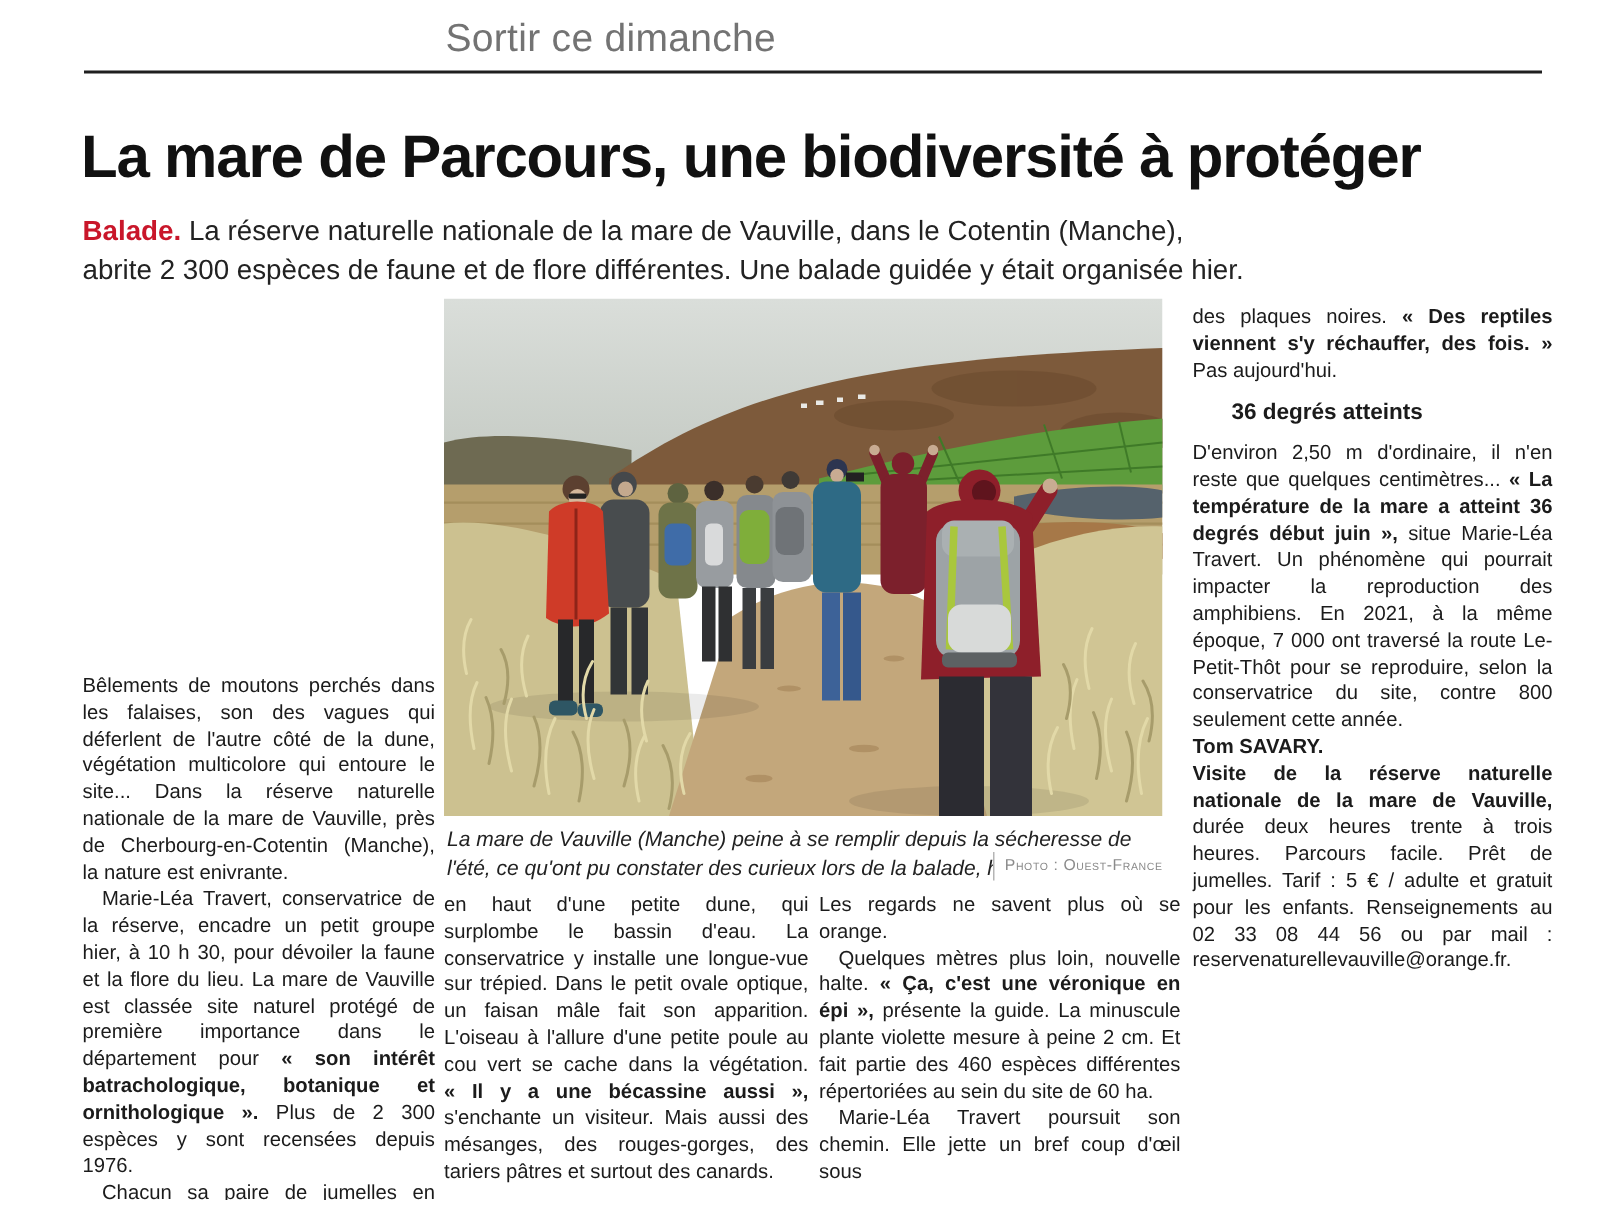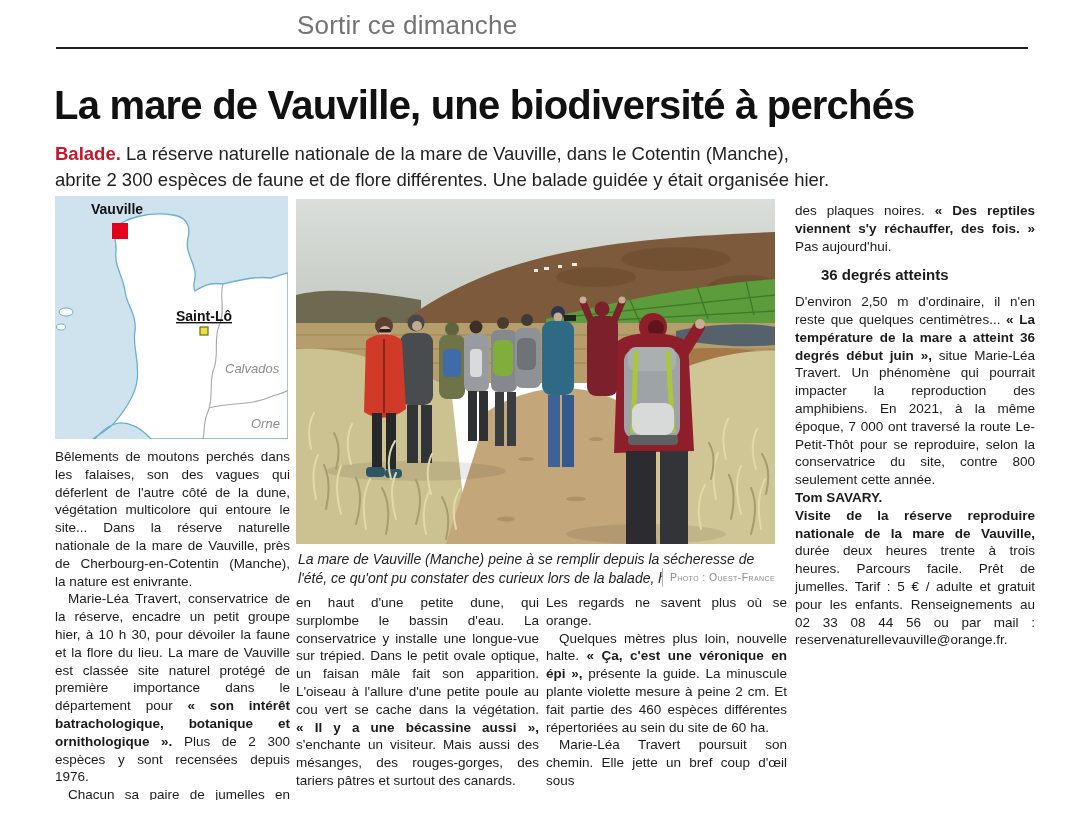--- a/index.html
+++ b/index.html
@@ -42,54 +42,25 @@
   .byline{font-weight:700;margin-top:12px;}
   .info{margin-top:18px;overflow-wrap:anywhere;}
 </style>
 </head>
 <body>
 
 <div id="page">
 
   <div class="kicker">Sortir ce dimanche</div>
   <div class="rule"></div>
-  <h1 class="headline" style="margin:0">La mare de Vauville, une biodiversité à perchés</h1>
+  <h1 class="headline" style="margin:0">La mare de Parcours, une biodiversité à protéger</h1>
 
   <div class="standfirst"><b>Balade.</b><span> La réserve naturelle nationale de la mare de Vauville, dans le Cotentin (Manche),
 abrite 2&nbsp;300 espèces de faune et de flore différentes. Une balade guidée y était organisée hier.</span></div>
 
-  <div class="map">
-    <svg width="233" height="243" viewBox="0 0 233 243">
-      <rect x="0" y="0" width="233" height="243" fill="#cfe3ee"></rect>
-
-      <path d="M 60,32 C 70,22 95,15 118,19 C 131,21 136,29 133,42 C 130,55 137,62 139,72 C 143,82 136,88 140,95
-           C 148,90 156,86 168,88 C 185,84 200,80 216,82 C 224,80 230,77 233,77
-           L 233,243 L 96,243 C 86,232 72,224 60,228 C 50,231 44,238 40,243 L 38,243
-           C 48,236 58,230 60,226 C 70,214 80,200 82,185 C 85,165 77,150 80,135 C 82,118 71,108 70,95
-           C 68,80 59,70 61,55 C 62,45 57,38 60,32 Z" fill="#ffffff" stroke="#6aaed2" stroke-width="1.3" stroke-linejoin="round"></path>
-
-      <g fill="#ffffff" stroke="#6aaed2" stroke-width="1">
-        <ellipse cx="11" cy="116" rx="7" ry="4"></ellipse>
-        <ellipse cx="6" cy="131" rx="4.5" ry="3"></ellipse>
-      </g>
-
-      <g fill="none" stroke="#a8a8a8" stroke-width="1.1">
-        <path d="M 168,88 C 164,100 171,115 164,130 C 158,145 165,160 158,175 C 154,190 159,205 152,218 C 148,228 150,236 148,243"></path>
-        <path d="M 154,212 C 175,206 195,210 215,201 C 222,198 228,198 233,194"></path>
-      </g>
-
-      <rect x="57" y="27" width="16" height="16" fill="#e2001a"></rect>
-      <text x="36" y="18" font-size="14" font-weight="700" fill="#111">Vauville</text>
-
-      <text x="121" y="125" font-size="14" font-weight="700" text-decoration="underline" fill="#111">Saint-Lô</text>
-      <rect x="145" y="131" width="8" height="8" fill="#e8e23c" stroke="#6b6b1e" stroke-width="1.2"></rect>
-      <text x="170" y="177" font-size="13" font-style="italic" fill="#8c8c8c">Calvados</text>
-      <text x="196" y="232" font-size="13" font-style="italic" fill="#8c8c8c">Orne</text>
-    </svg>
-  </div>
 
   <div class="photo">
     <svg width="479" height="345" viewBox="0 0 479 345">
       <defs>
         <linearGradient id="sky" x1="0" y1="0" x2="0" y2="1">
           <stop offset="0" stop-color="#dadeda"></stop>
             <stop offset="1" stop-color="#c2c8c1"></stop>
         </linearGradient>
       </defs>
       <rect x="0" y="0" width="479" height="130" fill="url(#sky)"></rect>
@@ -228,16 +199,16 @@
     <p><span>Les regards ne savent plus où se orange.</span></p>
     <p class="indent"><span>Quelques mètres plus loin, nouvelle halte. </span><b>«&nbsp;Ça, c'est une véronique en épi&nbsp;»,</b><span> présente la guide. La minuscule plante violette mesure à peine 2&nbsp;cm. Et fait partie des 460 espèces différentes répertoriées au sein du site de 60&nbsp;ha.</span></p>
     <p class="indent"><span>Marie-Léa Travert poursuit son chemin. Elle jette un bref coup d'œil sous</span></p>
   </div>
 
   <div class="col" id="col4" lang="fr">
     <p><span>des plaques noires. </span><b>«&nbsp;Des reptiles viennent s'y réchauffer, des fois.&nbsp;»</b><span> Pas aujourd'hui.</span></p>
     <h3 class="subhead">36 degrés atteints</h3>
     <p><span>D'environ 2,50&nbsp;m d'ordinaire, il n'en reste que quelques centimètres... </span><b>«&nbsp;La température de la mare a atteint 36 degrés début juin&nbsp;»,</b><span> situe Marie-Léa Travert. Un phénomène qui pourrait impacter la reproduction des amphibiens. En 2021, à la même époque, 7&nbsp;000 ont traversé la route Le-Petit-Thôt pour se reproduire, selon la conservatrice du site, contre 800 seulement cette année.</span></p>
     <p class="byline">Tom SAVARY.</p>
-    <p class="info"><b>Visite de la réserve reproduire nationale de la mare de Vauville,</b><span> durée deux heures trente à trois heures. Parcours facile. Prêt de jumelles. Tarif&nbsp;: 5&nbsp;€&nbsp;/ adulte et gratuit pour les enfants. Renseignements au 02&nbsp;33&nbsp;08&nbsp;44&nbsp;56 ou par mail&nbsp;: reservenaturellevauville@orange.fr.</span></p>
+    <p class="info"><b>Visite de la réserve naturelle nationale de la mare de Vauville,</b><span> durée deux heures trente à trois heures. Parcours facile. Prêt de jumelles. Tarif&nbsp;: 5&nbsp;€&nbsp;/ adulte et gratuit pour les enfants. Renseignements au 02&nbsp;33&nbsp;08&nbsp;44&nbsp;56 ou par mail&nbsp;: reservenaturellevauville@orange.fr.</span></p>
   </div>
 
 </div>
 
 </body></html>

